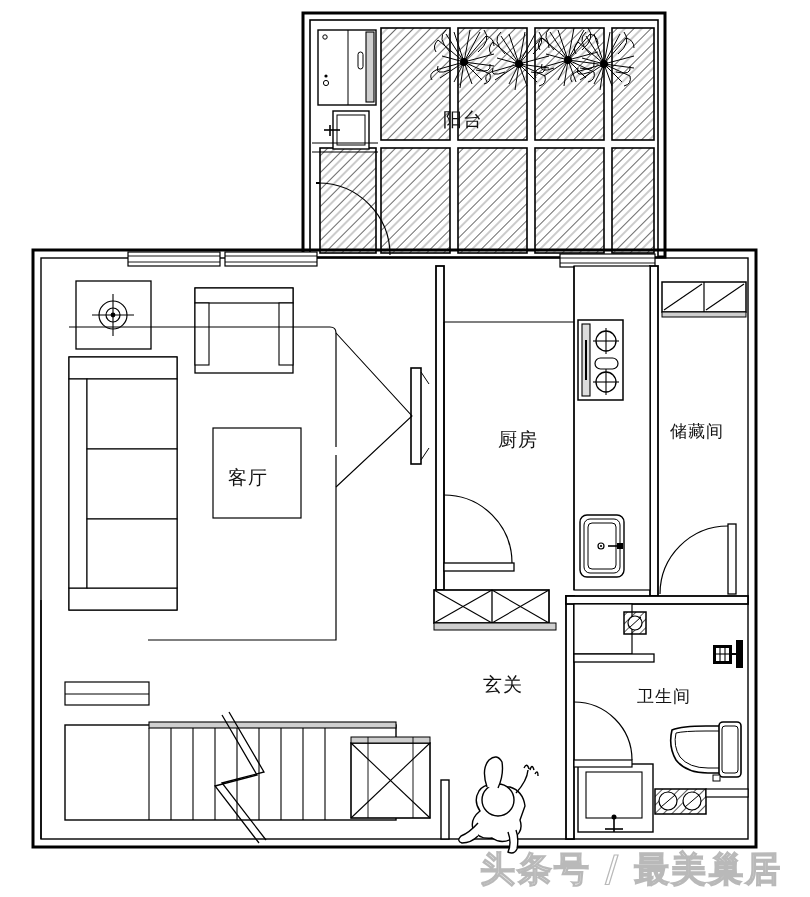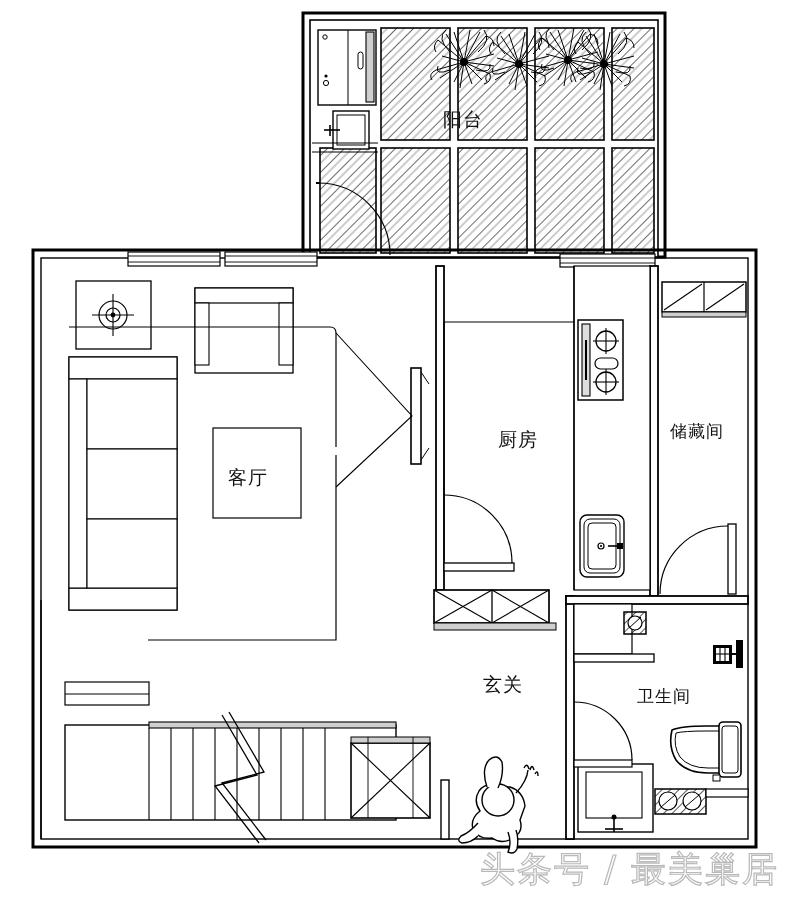--- a/index.html
+++ b/index.html
@@ -6,21 +6,21 @@
   body{width:810px;height:897px;overflow:hidden;
        font-family:"DejaVu Sans","Liberation Sans",sans-serif;}
   #plan{position:relative;width:810px;height:897px;background:#fff;}
   svg#floorplan{position:absolute;left:0;top:0;width:810px;height:897px;}
   .rlabel{font-family:"DejaVu Sans","Liberation Sans",sans-serif;
           font-size:19px;fill:#111;text-anchor:middle;dominant-baseline:middle;
           letter-spacing:1px;}
   .rlabel.small{font-size:17px;}
   .wm{position:absolute;left:480px;top:846px;
       font-family:"DejaVu Sans","Liberation Sans",sans-serif;
-      font-size:35px;font-weight:normal;color:rgba(255,255,255,0.0);
+      font-size:35px;font-weight:bold;color:rgba(255,255,255,0.0);
       -webkit-text-stroke:1.2px #b9b9b9;
       white-space:nowrap;letter-spacing:2px;}
 </style>
 </head>
 <body>
 
 <div id="plan">
 
 <svg id="floorplan" viewBox="0 0 810 897">
   <defs>

